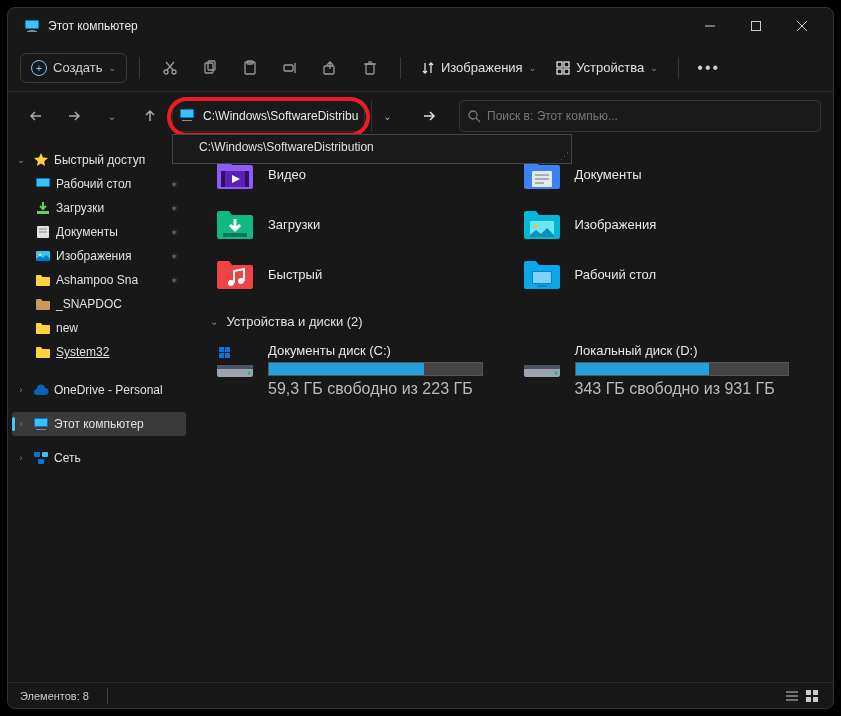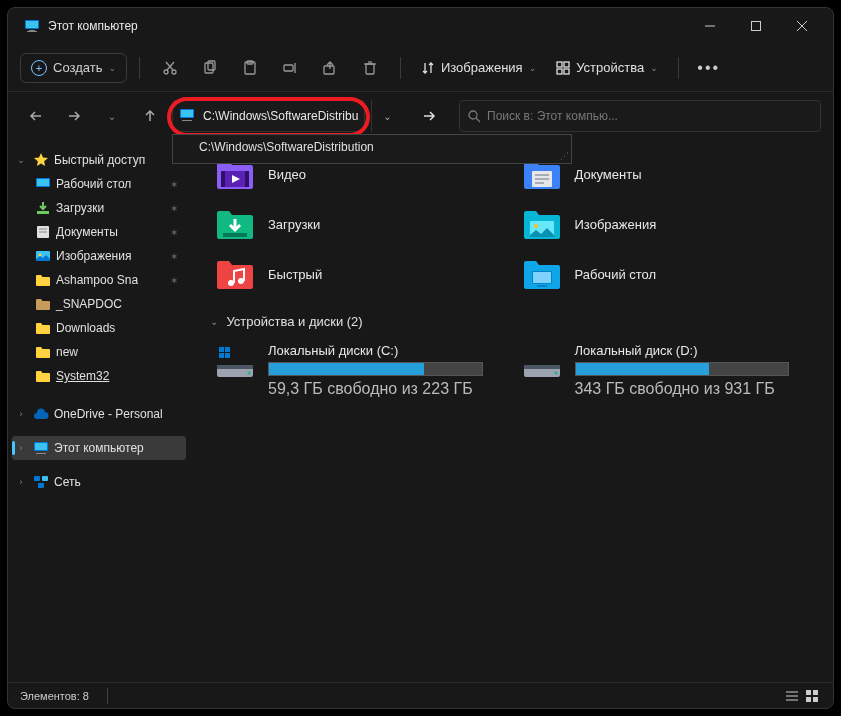--- a/index.html
+++ b/index.html
@@ -276,28 +276,20 @@
               </svg>
             </span>
             <span>_SNAPDOC</span>
           </div>
           <div class="tree-item" style="padding-left: 26px;">
             <span class="side-icon">
               <svg width="16" height="14" viewBox="0 0 16 14">
                 <path d="M1 3a1 1 0 011-1h4l1.5 2H14a1 1 0 011 1v7a1 1 0 01-1 1H2a1 1 0 01-1-1V3z" fill="#ffd23f"></path>
               </svg>
             </span>
-            <span>Downloads</span>
-          </div>
-          <div class="tree-item" style="padding-left: 26px;">
-            <span class="side-icon">
-              <svg width="16" height="14" viewBox="0 0 16 14">
-                <path d="M1 3a1 1 0 011-1h4l1.5 2H14a1 1 0 011 1v7a1 1 0 01-1 1H2a1 1 0 01-1-1V3z" fill="#ffd23f"></path>
-              </svg>
-            </span>
             <span>new</span>
           </div>
           <div class="tree-item" style="padding-left: 26px; text-decoration: underline;">
             <span class="side-icon">
               <svg width="16" height="14" viewBox="0 0 16 14">
                 <path d="M1 3a1 1 0 011-1h4l1.5 2H14a1 1 0 011 1v7a1 1 0 01-1 1H2a1 1 0 01-1-1V3z" fill="#ffd23f"></path>
               </svg>
             </span>
             <span>System32</span>
           </div>
@@ -419,21 +411,21 @@
                 <rect x="4" y="2" width="5" height="5" fill="#0078d4"></rect>
                 <rect x="10" y="2" width="5" height="5" fill="#0078d4"></rect>
                 <rect x="4" y="8" width="5" height="5" fill="#0078d4"></rect>
                 <rect x="10" y="8" width="5" height="5" fill="#0078d4"></rect>
                 <rect x="2" y="20" width="36" height="12" fill="#9ca3af" rx="2"></rect>
                 <rect x="2" y="20" width="36" height="4" fill="#4b5563"></rect>
                 <circle cx="34" cy="28" r="1.5" fill="#10b981"></circle>
               </svg>
             </span>
             <div class="drive-info">
-              <div class="drive-name">Локальный диски (C:)</div>
+              <div class="drive-name">Документы диск (C:)</div>
               <div class="drive-bar">
                 <div class="drive-fill" style="width:73%"></div>
               </div>
               <div class="drive-free">59,3 ГБ свободно из 223 ГБ</div>
             </div>
           </div>
           <div class="drive-item">
             <span class="drive-icon">
               <svg width="40" height="34" viewBox="0 0 40 34">
                 <rect x="2" y="20" width="36" height="12" fill="#9ca3af" rx="2"></rect>

